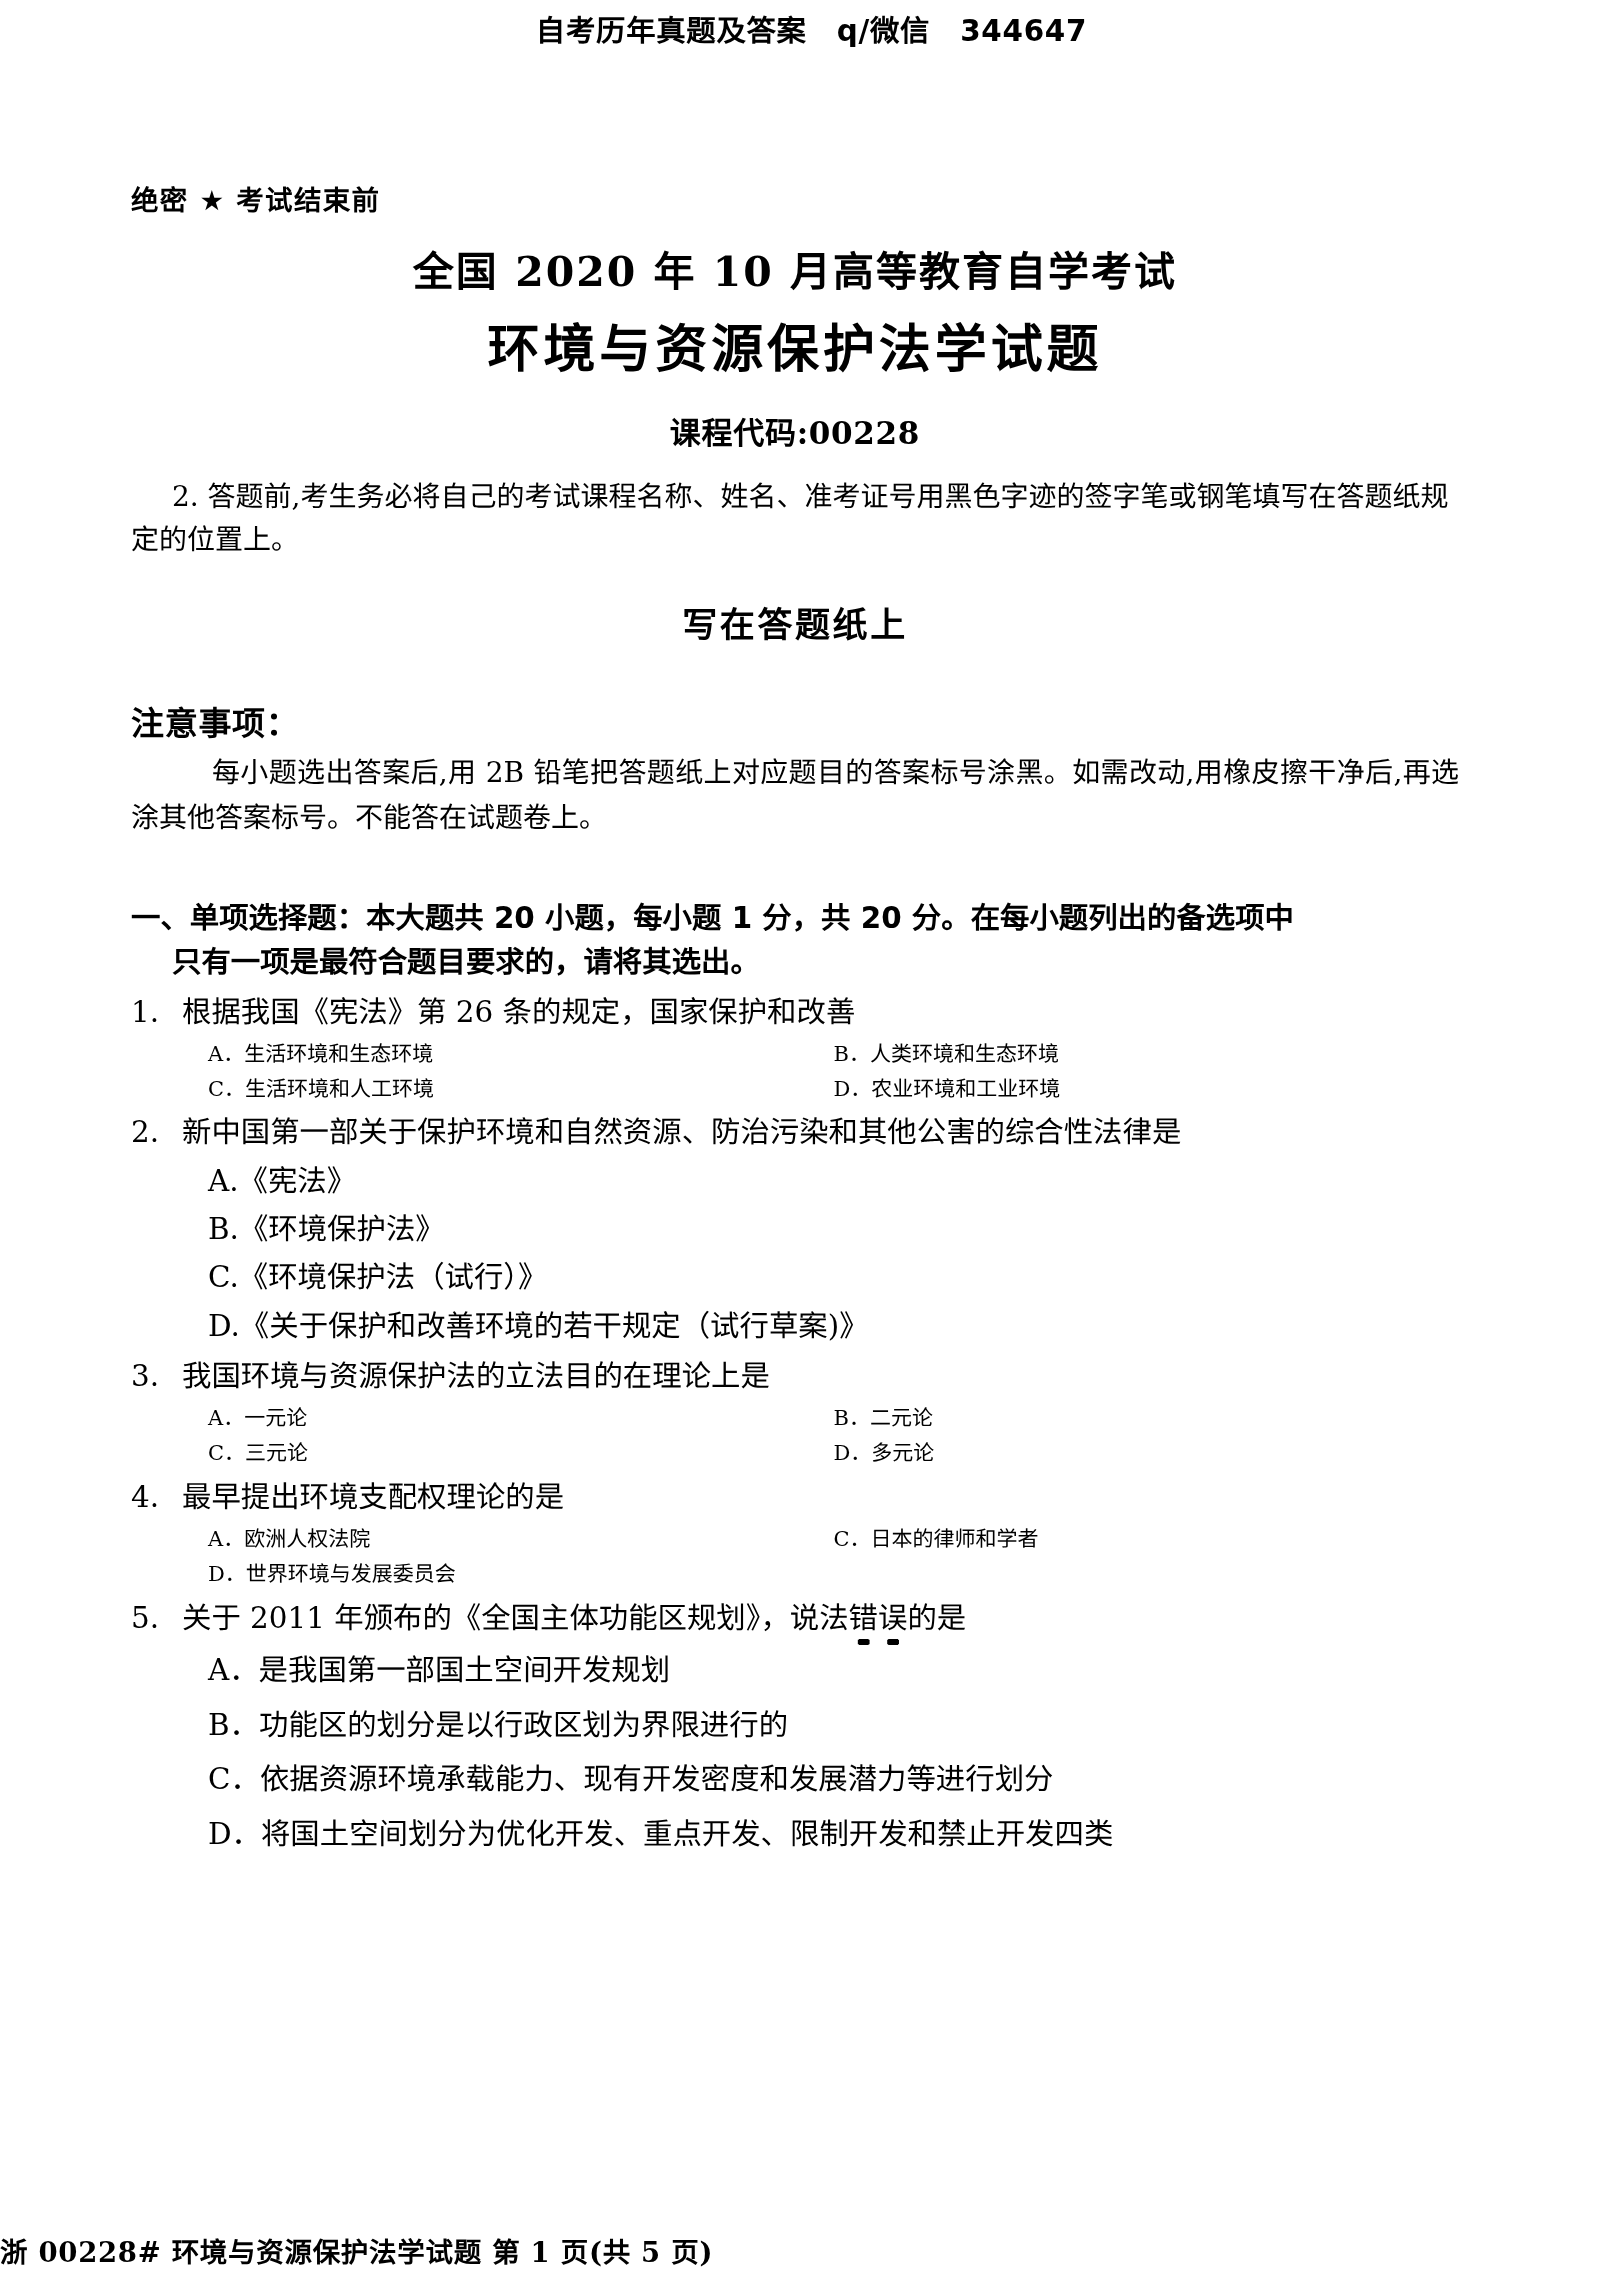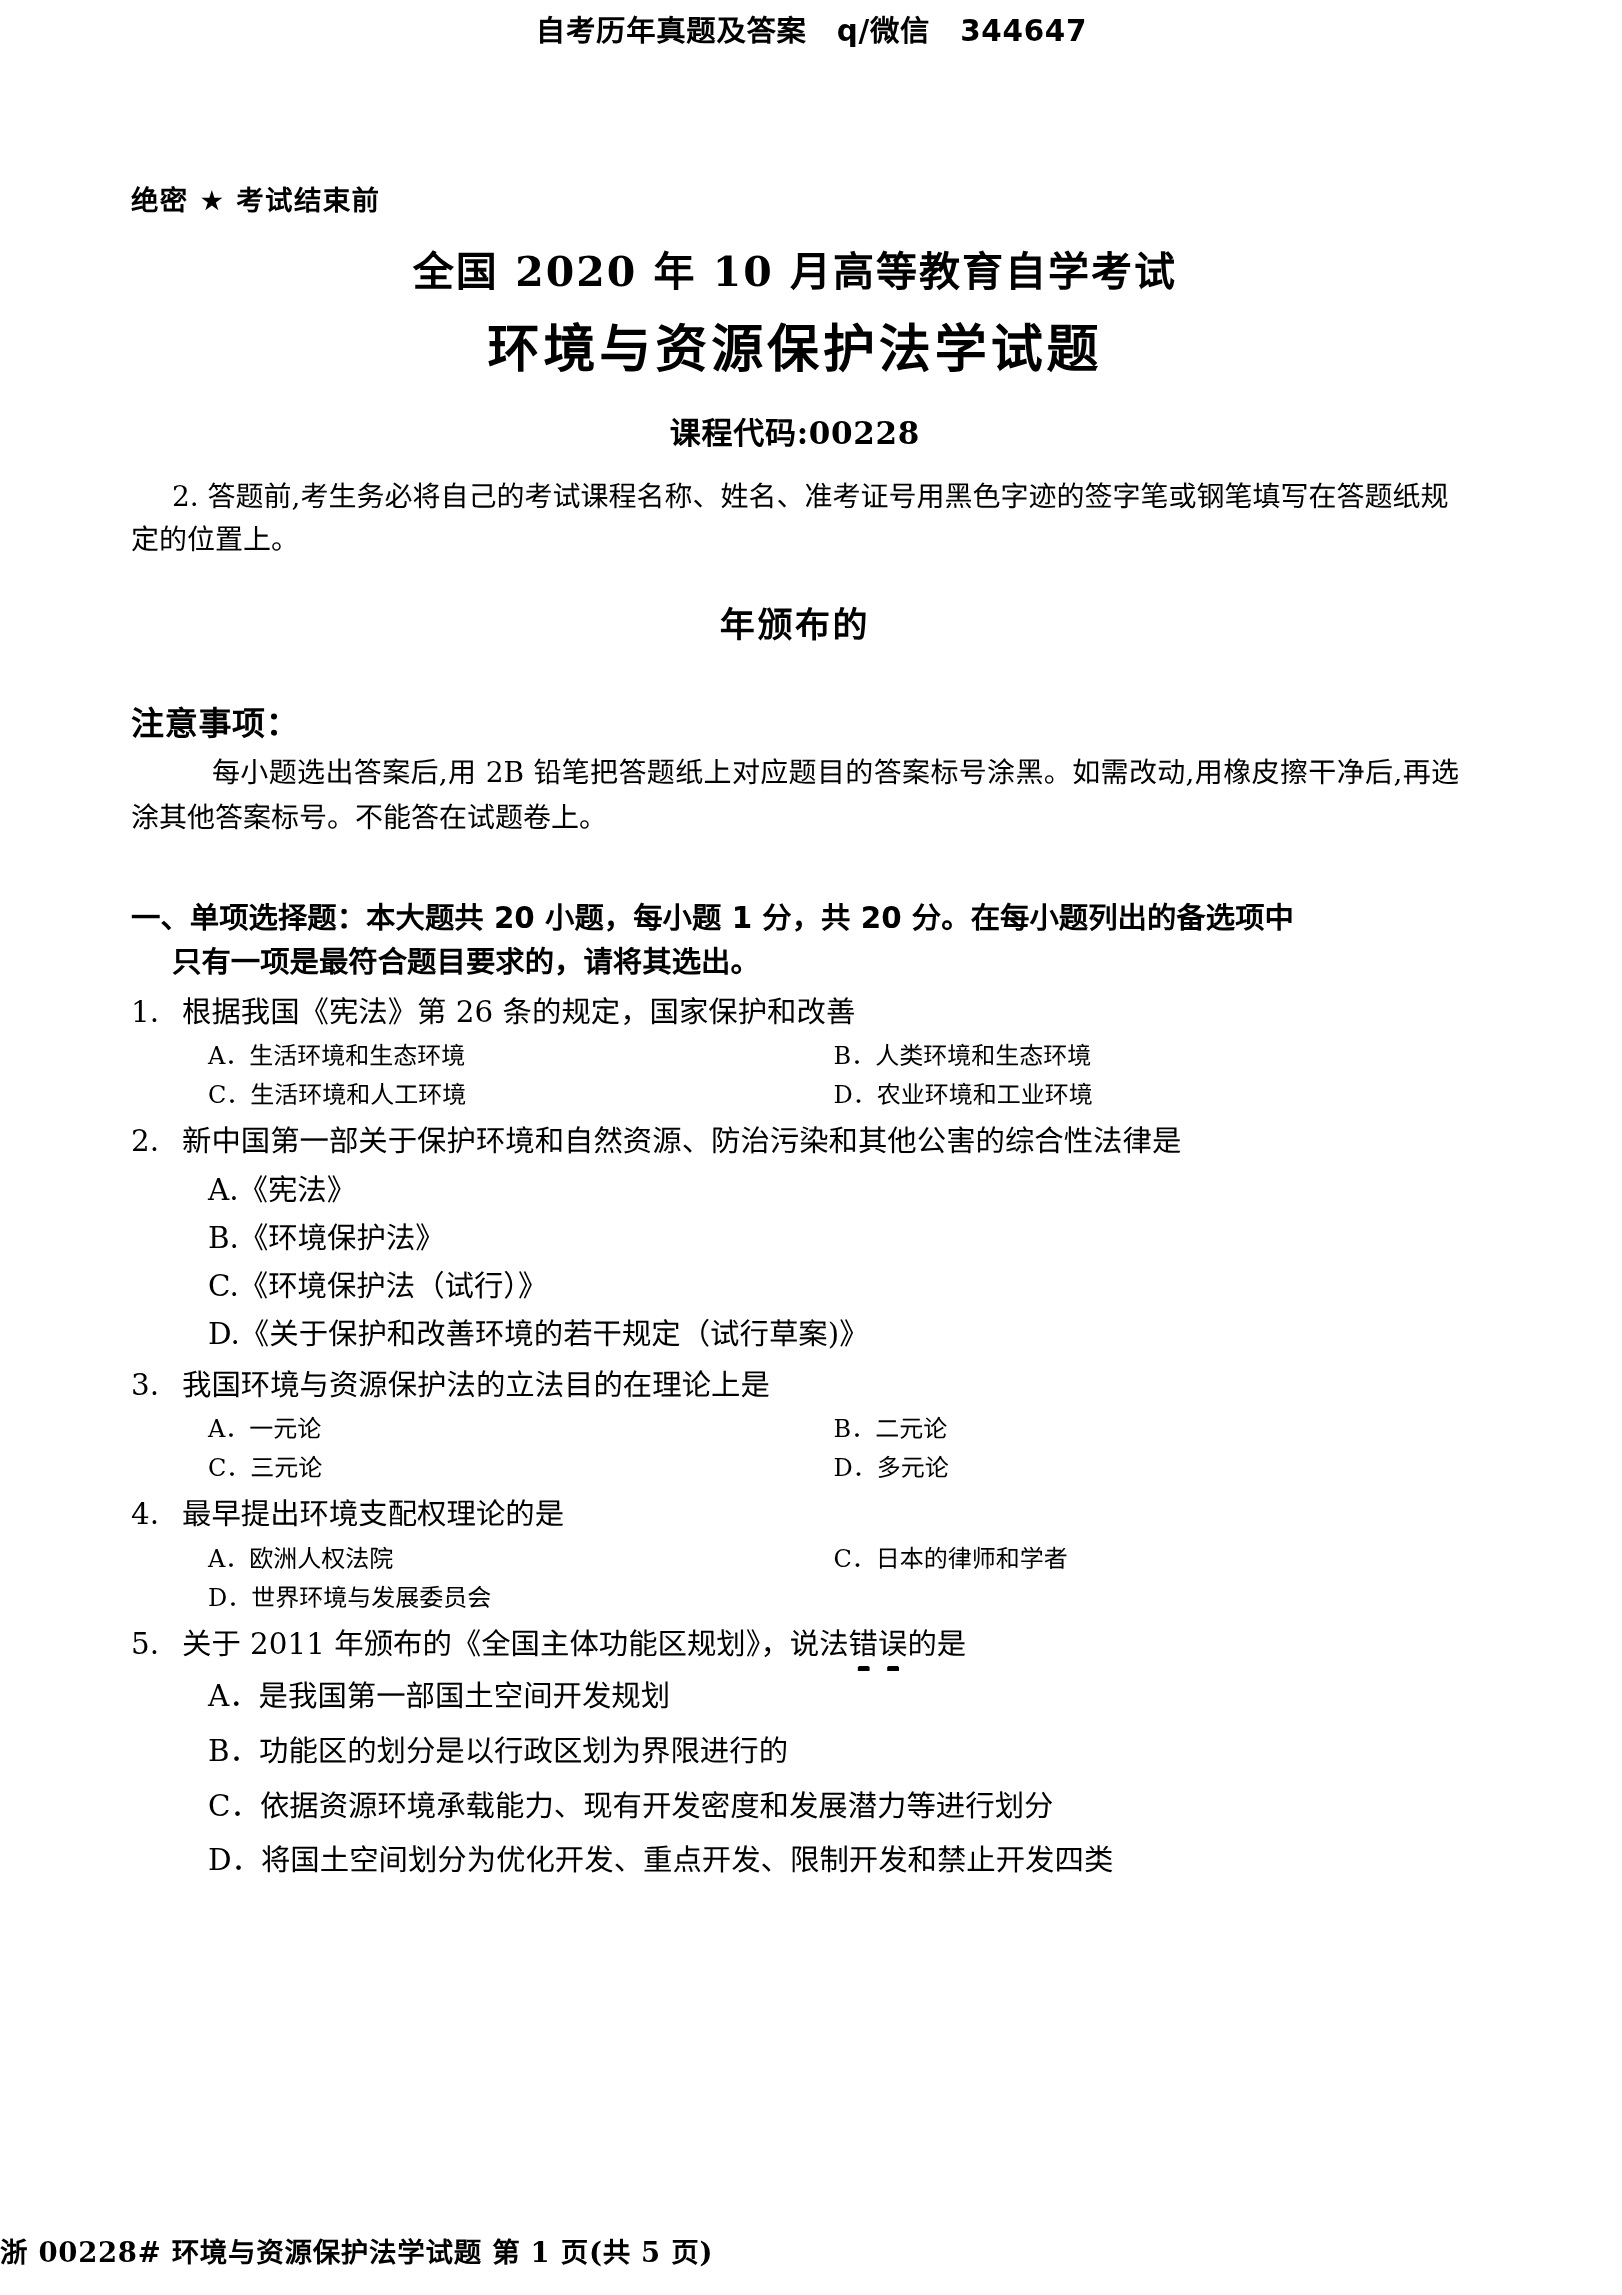--- a/index.html
+++ b/index.html
@@ -174,21 +174,21 @@
 
   .opts-2col {
     display: flex;
     flex-wrap: wrap;
     padding-left: 77px;
     margin-top: 3.9px;
   }
   .opts-2col .opt {
     width: 50%;
     box-sizing: border-box;
-    font-size: 24px;
+    font-size: 21px;
     line-height: 1.46;
     padding: 2px 0;
     font-family: "DejaVu Serif", "Liberation Serif", serif;
     white-space: pre;
   }
   .opts-1col {
     padding-left: 77px;
     margin-top: 3.9px;
   }
   .opts-1col .opt {
@@ -228,21 +228,21 @@
     <div class="title-exam">全国 2020 年 10 月高等教育自学考试</div>
 
     <div class="title-main">环境与资源保护法学试题</div>
 
     <div class="title-code">课程代码:00228</div>
 
     <div class="notice-list">
       <div class="notice-item">2. 答题前,考生务必将自己的考试课程名称、姓名、准考证号用黑色字迹的签字笔或钢笔填写在答题纸规定的位置上。</div>
     </div>
 
-    <div class="section-title">年颁布的</div>
+    <div class="section-title">写在答题纸上</div>
 
     <div class="attention-label">注意事项：</div>
     <div class="attention-body">每小题选出答案后,用 2B 铅笔把答题纸上对应题目的答案标号涂黑。如需改动,用橡皮擦干净后,再选涂其他答案标号。不能答在试题卷上。</div>
 
     <div class="part-heading">
       <span>一、单项选择题：本大题共 20 小题，每小题 1 分，共 20 分。在每小题列出的备选项中</span>
       <span class="l2">只有一项是最符合题目要求的，请将其选出。</span>
     </div>
 
     <div class="qlist" id="qlist">

